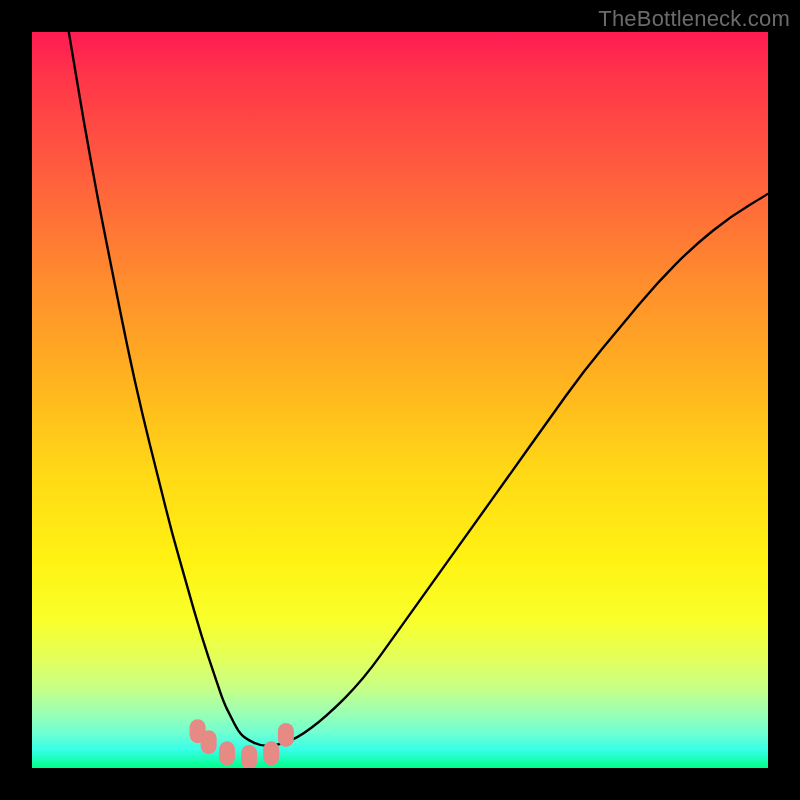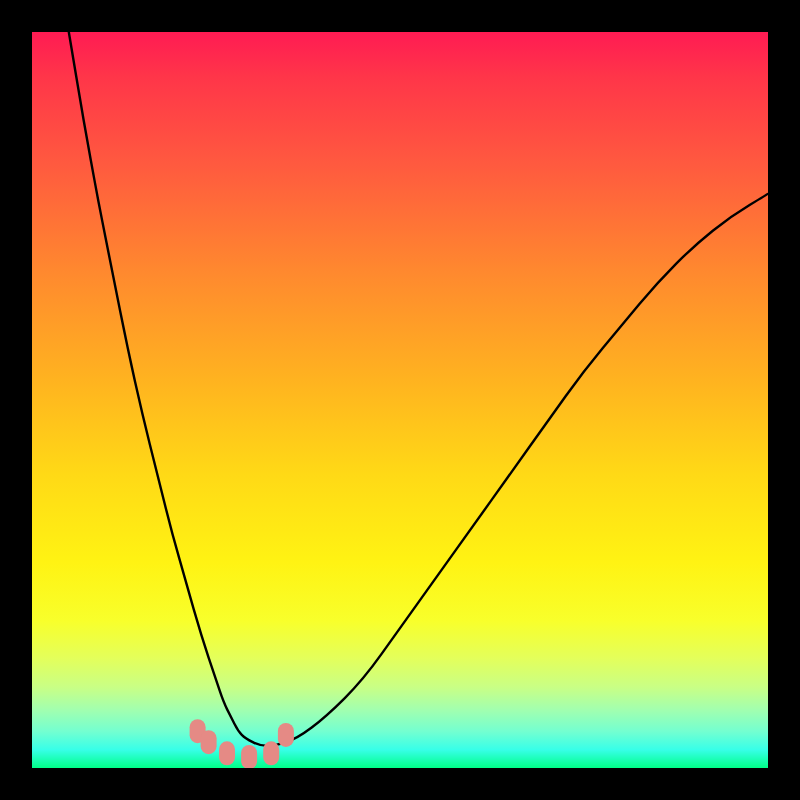--- a/index.html
+++ b/index.html
@@ -58,20 +58,21 @@
     left: 0;
     top: 0;
     width: 736px;
     height: 736px;
   }
 </style>
 </head>
 <body>
 
 <div class="frame">
+  <div class="watermark">TheBottleneck.com</div>
 
   <div class="plot-area">
     <svg class="curve" viewBox="0 0 736 736" preserveAspectRatio="none">
       <path id="main-curve" fill="none" stroke-width="2.4" stroke-linecap="round" d="M 36.8 0.0 Q 36.8 0.0 44.2 44.2 Q 51.5 88.3 58.9 128.8 Q 66.2 169.3 73.6 206.1 Q 81.0 242.9 88.3 279.7 Q 95.7 316.5 103.0 349.6 Q 110.4 382.7 117.8 412.2 Q 125.1 441.6 132.5 471.0 Q 139.8 500.5 147.2 526.2 Q 154.6 552.0 161.9 577.8 Q 169.3 603.5 176.6 625.6 Q 184.0 647.7 187.7 658.7 Q 191.4 669.8 195.0 677.1 Q 198.7 684.5 202.4 691.8 Q 206.1 699.2 209.8 702.9 Q 213.4 706.6 220.8 710.2 Q 228.2 713.9 235.5 713.9 Q 242.9 713.9 253.9 710.2 Q 265.0 706.6 279.7 695.5 Q 294.4 684.5 312.8 666.1 Q 331.2 647.7 349.6 621.9 Q 368.0 596.2 386.4 570.4 Q 404.8 544.6 423.2 518.9 Q 441.6 493.1 460.0 467.4 Q 478.4 441.6 496.8 415.8 Q 515.2 390.1 533.6 364.3 Q 552.0 338.6 570.4 316.5 Q 588.8 294.4 607.2 272.3 Q 625.6 250.2 644.0 231.8 Q 662.4 213.4 680.8 198.7 Q 699.2 184.0 717.6 173.0 T 736.0 161.9" stroke="#000000"></path>
       <g id="marker-group">
           <rect x="157.6" y="687.2" width="16" height="24" rx="8" ry="8" fill="#e58a85"></rect>
           <rect x="168.6" y="698.2" width="16" height="24" rx="8" ry="8" fill="#e58a85"></rect>
           <rect x="187.0" y="709.3" width="16" height="24" rx="8" ry="8" fill="#e58a85"></rect>
           <rect x="209.1" y="713.0" width="16" height="24" rx="8" ry="8" fill="#e58a85"></rect>
           <rect x="231.2" y="709.3" width="16" height="24" rx="8" ry="8" fill="#e58a85"></rect>

